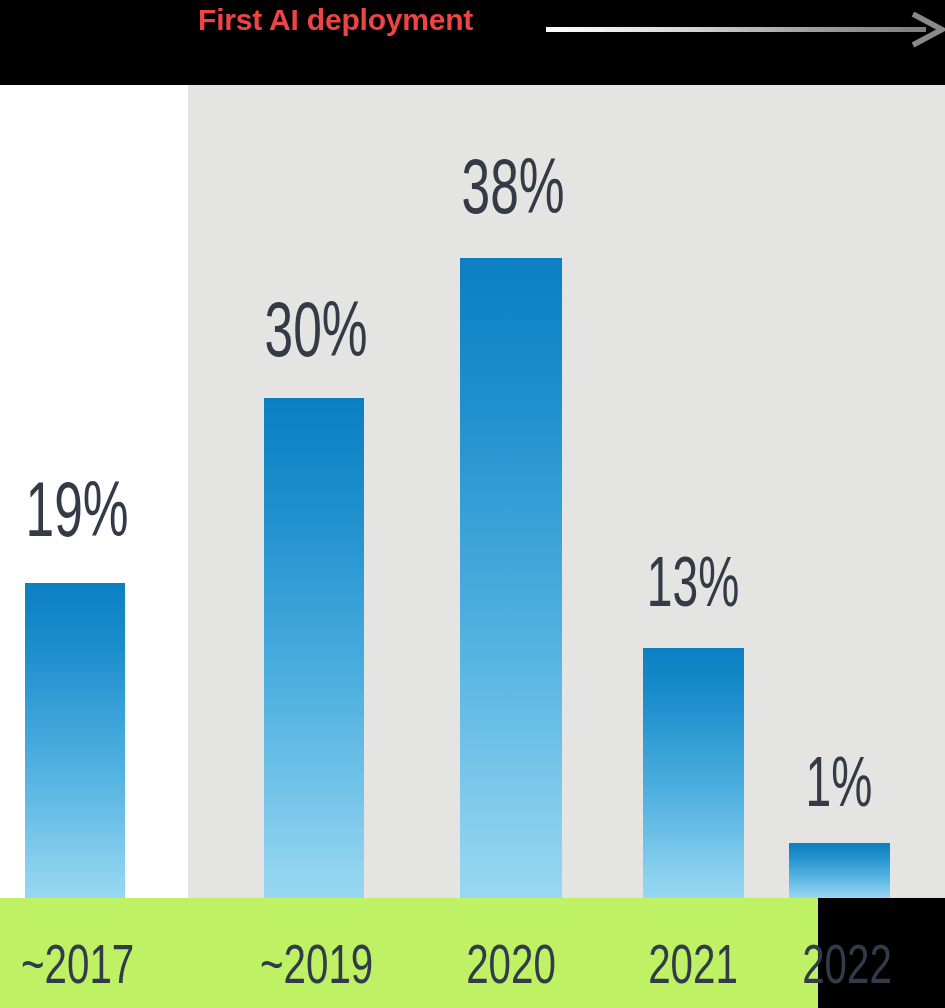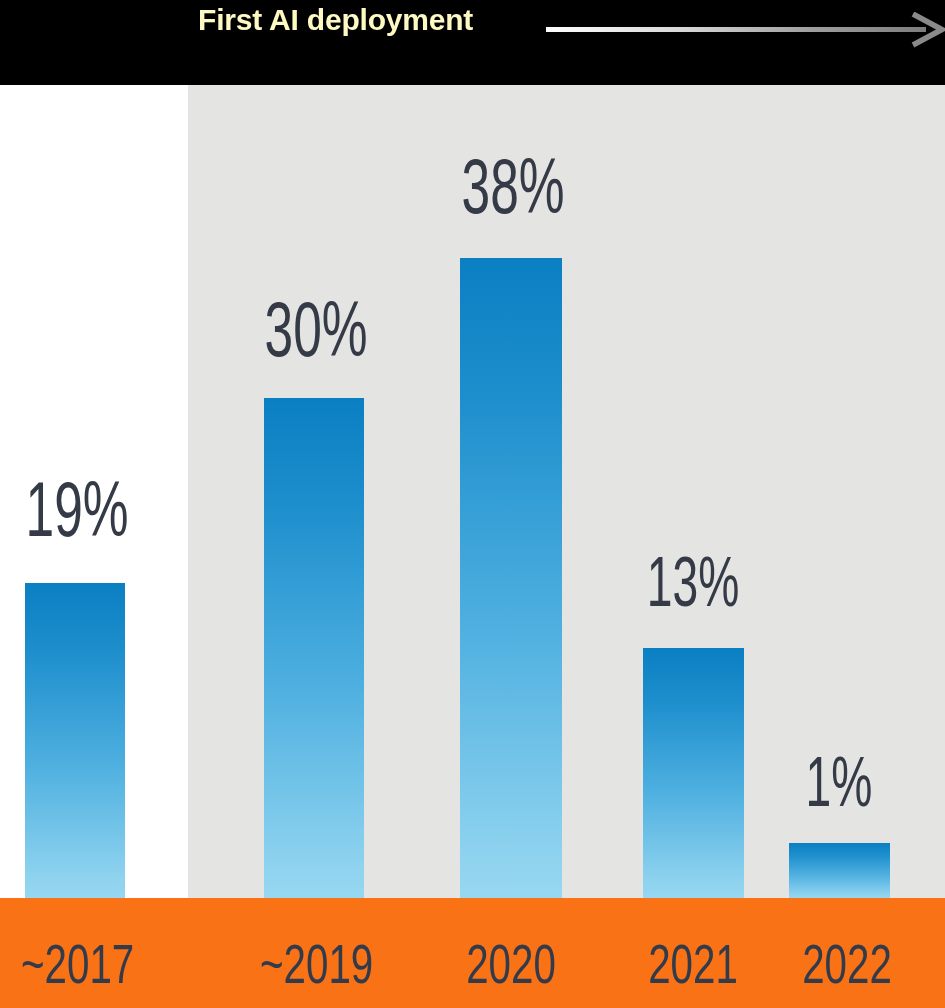--- a/index.html
+++ b/index.html
@@ -25,21 +25,21 @@
   }
   .header-title {
     position: absolute;
     left: 198px;
     top: 0px;
     height: 40px;
     line-height: 40px;
     font-size: 30px;
     font-weight: 600;
     letter-spacing: -0.2px;
-    color: #fef9c3;
+    color: #ef4444;
     white-space: nowrap;
   }
   .header-arrow {
     position: absolute;
     left: 546px;
     top: 12px;
     width: 399px;
     height: 36px;
   }
 
@@ -104,23 +104,23 @@
     transform: scaleX(0.62);
     transform-origin: center center;
     white-space: nowrap;
   }
 
   
   .axis-band {
     position: absolute;
     left: 0;
     top: 898px;
-    width: 945px;
+    width: 818px;
     height: 110px;
-    background: #f97316;
+    background: #bef264;
   }
   .axis-tick {
     position: absolute;
     top: 38px;
     color: #333b4b;
     font-family: "Liberation Sans Narrow", "Liberation Sans", sans-serif;
     font-size: 56px;
     font-weight: 400;
     line-height: 56px;
     transform: scaleX(0.72);

